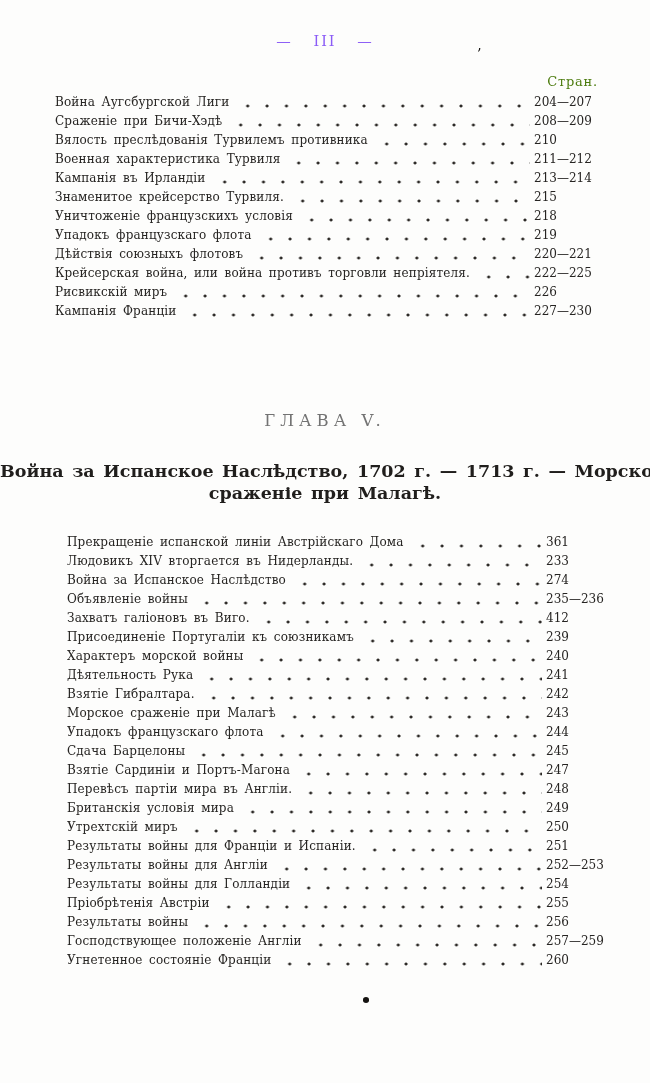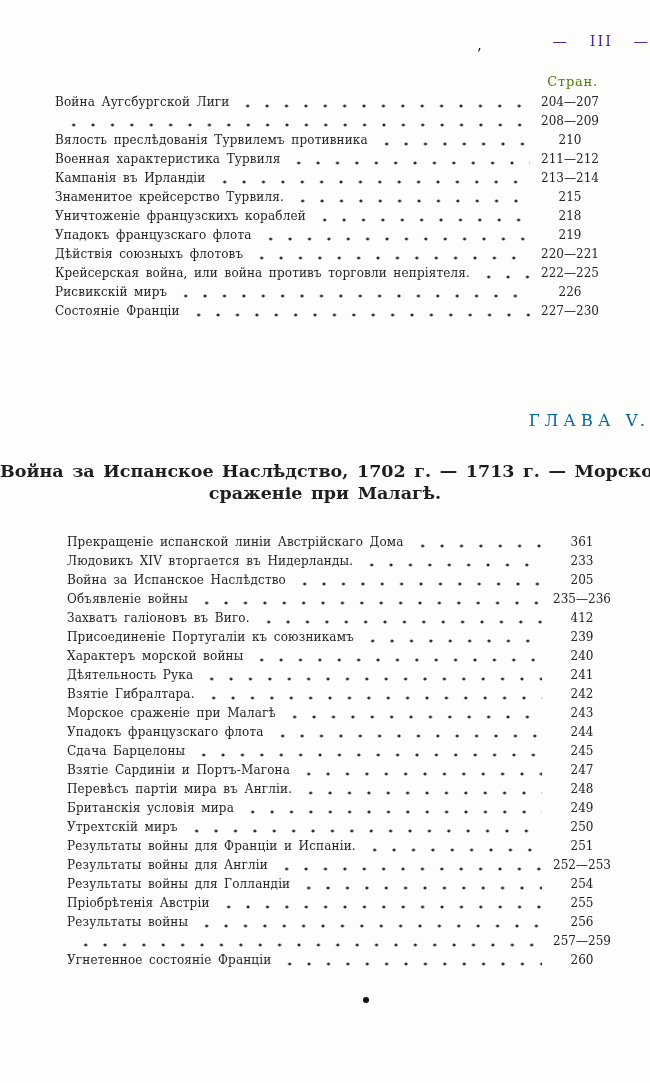--- a/index.html
+++ b/index.html
@@ -16,25 +16,25 @@
     font-family: "DejaVu Serif", "Liberation Serif", serif;
     color: #262422;
   }
 
   
   .running-head {
     position: absolute;
     top: 33px;
     left: 0;
     width: 100%;
-    text-align: right;
+    text-align: center;
     font-size: 14.5px;
     letter-spacing: 2px;
     word-spacing: 14px;
-    color: #4c1d95;
+    color: #8b5cf6;
   }
 
   
   .artifact-mark {
     position: absolute;
     top: 46px;
     left: 477px;
     font-size: 14px;
     color: #1d1b19;
   }
@@ -76,33 +76,33 @@
     align-self: stretch;
     margin: 0 4px 0 2px;
     background-image: radial-gradient(circle, #2b2825 1.35px, rgba(43,40,37,0) 1.7px);
     background-size: 19.4px 8px;
     background-repeat: repeat-x;
     background-position: left 7px bottom 2px;
     min-width: 0;
   }
   .row .p {
     flex: 0 0 72px;
-    text-align: center;
+    text-align: left;
   }
 
   
   .chapter-head {
     position: absolute;
     top: 411px;
     left: 0;
     width: 100%;
-    text-align: right;
+    text-align: center;
     font-size: 16.5px;
     letter-spacing: 5px;
-    color: #0369a1;
+    color: #737373;
   }
 
   
   .chapter-title {
     position: absolute;
     top: 460px;
     left: 0;
     width: 100%;
     text-align: center;
     font-weight: bold;
@@ -135,20 +135,21 @@
 
   <div class="col-label">Стран.</div>
 
   <div class="toc toc1">
       <div class="row">
         <span class="t">Война Аугсбургской Лиги</span>
         <span class="l"></span>
         <span class="p">204—207</span>
       </div>
       <div class="row">
+        <span class="t">Сраженіе при Бичи-Хэдѣ</span>
         <span class="l"></span>
         <span class="p">208—209</span>
       </div>
       <div class="row">
         <span class="t">Вялость преслѣдованія Турвилемъ противника</span>
         <span class="l"></span>
         <span class="p">210</span>
       </div>
       <div class="row">
         <span class="t">Военная характеристика Турвиля</span>
@@ -159,21 +160,21 @@
         <span class="t">Кампанія въ Ирландіи</span>
         <span class="l"></span>
         <span class="p">213—214</span>
       </div>
       <div class="row">
         <span class="t">Знаменитое крейсерство Турвиля.</span>
         <span class="l"></span>
         <span class="p">215</span>
       </div>
       <div class="row">
-        <span class="t">Уничтоженіе французскихъ кораблей</span>
+        <span class="t">Уничтоженіе французскихъ условія</span>
         <span class="l"></span>
         <span class="p">218</span>
       </div>
       <div class="row">
         <span class="t">Упадокъ французскаго флота</span>
         <span class="l"></span>
         <span class="p">219</span>
       </div>
       <div class="row">
         <span class="t">Дѣйствія союзныхъ флотовъ</span>
@@ -184,21 +185,21 @@
         <span class="t">Крейсерская война, или война противъ торговли непріятеля.</span>
         <span class="l"></span>
         <span class="p">222—225</span>
       </div>
       <div class="row">
         <span class="t">Рисвикскій миръ</span>
         <span class="l"></span>
         <span class="p">226</span>
       </div>
       <div class="row">
-        <span class="t">Состояніе Франціи</span>
+        <span class="t">Кампанія Франціи</span>
         <span class="l"></span>
         <span class="p">227—230</span>
       </div>
     </div>
 
   <div class="chapter-head">ГЛАВА V.</div>
 
   <div class="chapter-title">
     <div>Война за Испанское Наслѣдство, 1702 г. — 1713 г. — Морское</div>
     <div>сраженіе при Малагѣ.</div>
@@ -211,21 +212,21 @@
         <span class="p">361</span>
       </div>
       <div class="row">
         <span class="t">Людовикъ XIV вторгается въ Нидерланды.</span>
         <span class="l"></span>
         <span class="p">233</span>
       </div>
       <div class="row">
         <span class="t">Война за Испанское Наслѣдство</span>
         <span class="l"></span>
-        <span class="p">205</span>
+        <span class="p">274</span>
       </div>
       <div class="row">
         <span class="t">Объявленіе войны</span>
         <span class="l"></span>
         <span class="p">235—236</span>
       </div>
       <div class="row">
         <span class="t">Захватъ галіоновъ въ Виго.</span>
         <span class="l"></span>
         <span class="p">412</span>
@@ -304,20 +305,21 @@
         <span class="t">Пріобрѣтенія Австріи</span>
         <span class="l"></span>
         <span class="p">255</span>
       </div>
       <div class="row">
         <span class="t">Результаты войны</span>
         <span class="l"></span>
         <span class="p">256</span>
       </div>
       <div class="row">
+        <span class="t">Господствующее положеніе Англіи</span>
         <span class="l"></span>
         <span class="p">257—259</span>
       </div>
       <div class="row">
         <span class="t">Угнетенное состояніе Франціи</span>
         <span class="l"></span>
         <span class="p">260</span>
       </div>
     </div>
 

